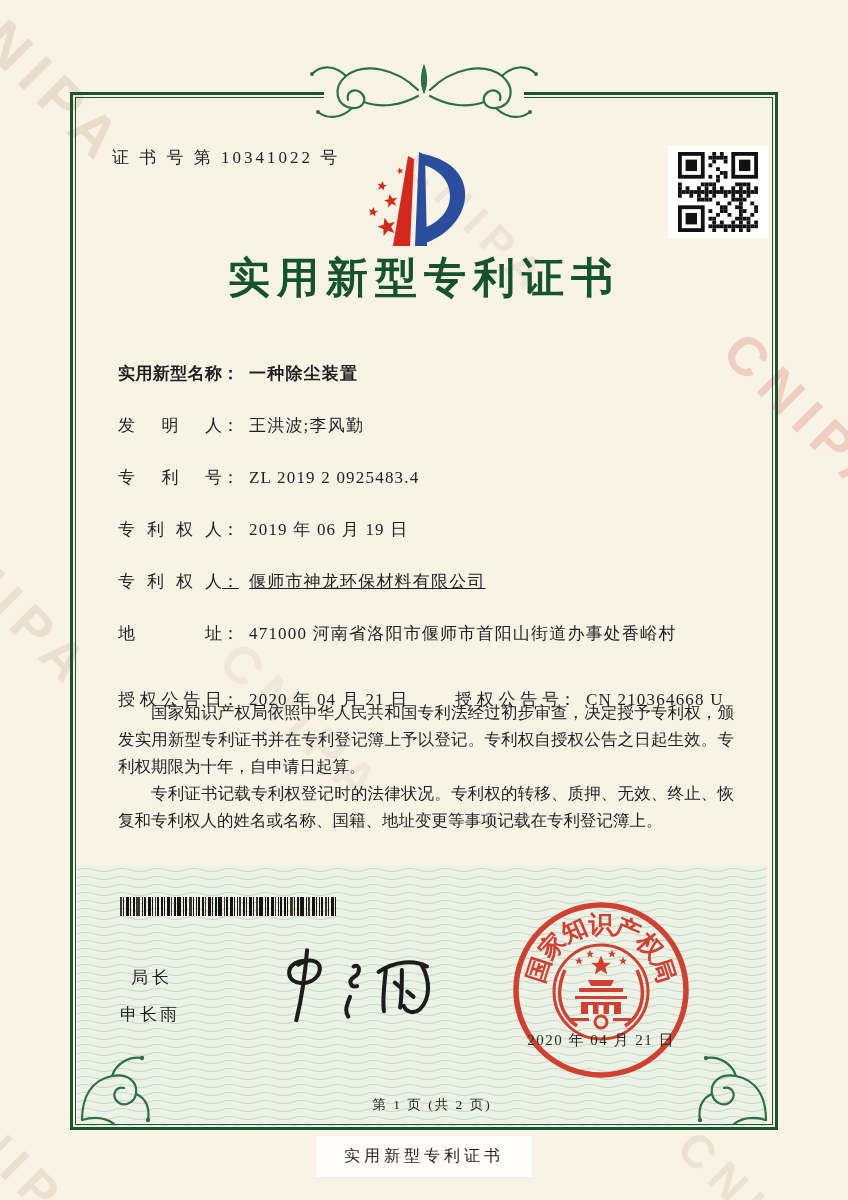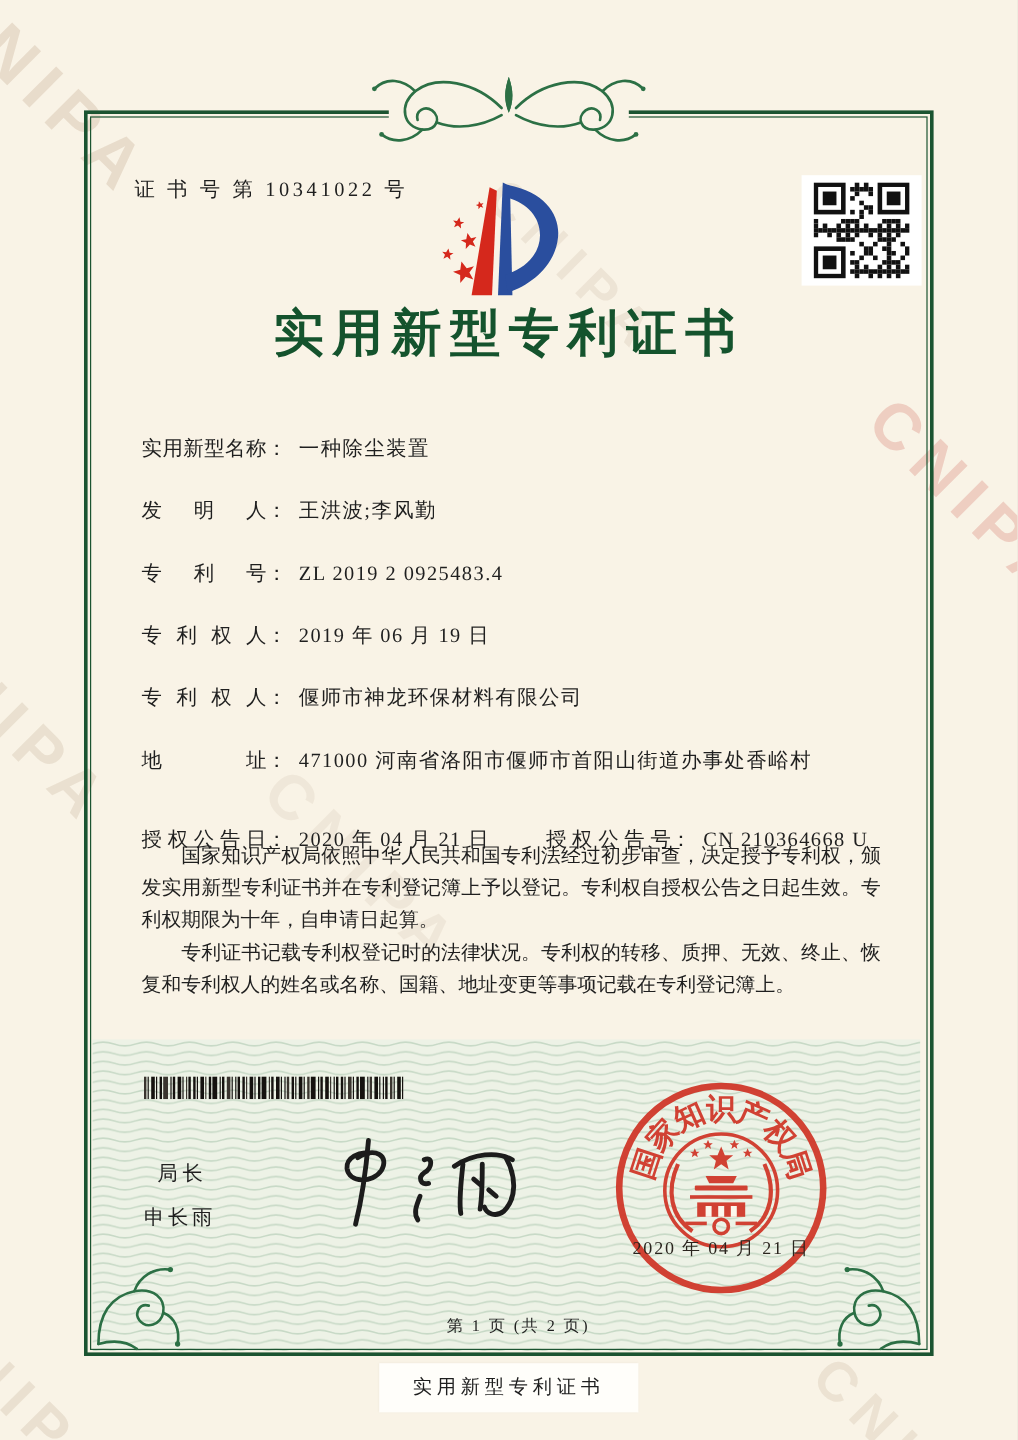--- a/index.html
+++ b/index.html
@@ -243,33 +243,33 @@
     <use href="#star5" fill="var(--logo-red)" transform="translate(40,25) scale(0.35) rotate(-15)"></use>
     <use href="#star5" fill="var(--logo-red)" transform="translate(22,40) scale(0.5) rotate(10)"></use>
     <use href="#star5" fill="var(--logo-red)" transform="translate(31,55) scale(0.7) rotate(-12)"></use>
     <use href="#star5" fill="var(--logo-red)" transform="translate(13,66) scale(0.5) rotate(8)"></use>
     <use href="#star5" fill="var(--logo-red)" transform="translate(27,81) scale(0.95) rotate(-15)"></use>
   </svg>
 
   <div class="abs title">实用新型专利证书</div>
 
   <div class="abs fields">
-    <div class="frow" style="top:0;">
+    <div class="frow" style="top:0;font-weight:bold;">
       <span class="f-label">实用新型名称</span><span class="f-colon">：</span><span class="f-value">一种除尘装置</span>
     </div>
     <div class="frow" style="top:52px;">
       <span class="f-label">发明人</span><span class="f-colon">：</span><span class="f-value">王洪波;李风勤</span>
     </div>
     <div class="frow" style="top:104px;">
       <span class="f-label">专利号</span><span class="f-colon">：</span><span class="f-value">ZL 2019 2 0925483.4</span>
     </div>
     <div class="frow" style="top:156px;">
       <span class="f-label">专利权人</span><span class="f-colon">：</span><span class="f-value">2019 年 06 月 19 日</span>
     </div>
-    <div class="frow" style="top:208px;">
+    <div class="frow" style="top:208px;text-decoration:underline;">
       <span class="f-label">专利权人</span><span class="f-colon">：</span><span class="f-value">偃师市神龙环保材料有限公司</span>
     </div>
     <div class="frow" style="top:260px;">
       <span class="f-label">地址</span><span class="f-colon">：</span><span class="f-value">471000 河南省洛阳市偃师市首阳山街道办事处香峪村</span>
     </div>
     <div class="frow" style="top:310px;margin-top:16px;">
       <span class="f-label">授权公告日</span><span class="f-colon">：</span><span class="f-value">2020 年 04 月 21 日</span>
       <span class="grant2">
         <span class="f-label">授权公告号</span><span class="f-colon">：</span><span class="f-value">CN 210364668 U</span>
       </span>

